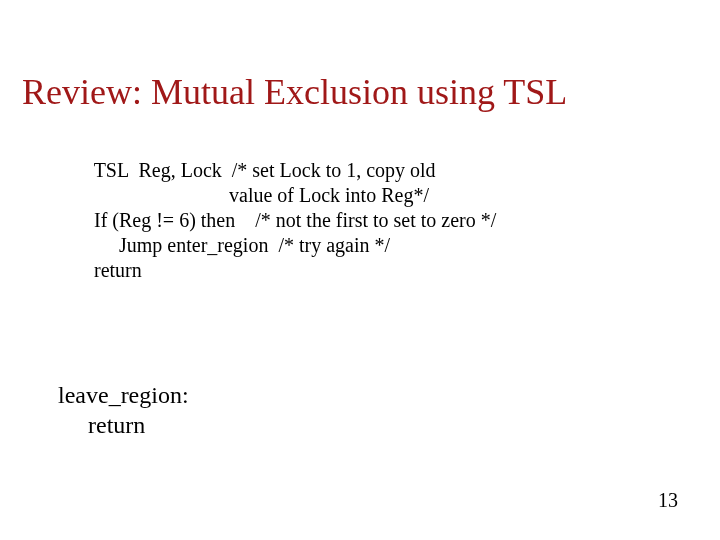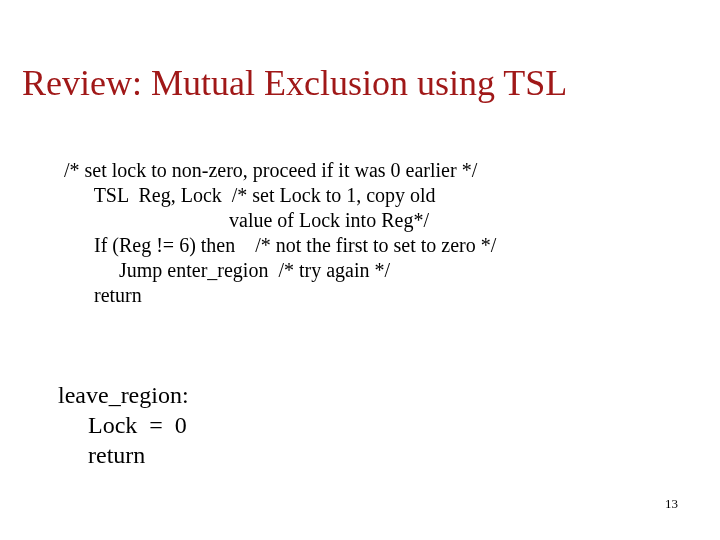--- a/index.html
+++ b/index.html
@@ -17,21 +17,21 @@
     height: 540px;
     position: relative;
     box-sizing: border-box;
   }
   .title {
     font-size: 36px;
     font-weight: normal;
     color: #a01818;
     position: absolute;
     left: 22px;
-    top: 62px;
+    top: 71px;
     white-space: nowrap;
   }
   .code-block-1 {
     position: absolute;
     left: 64px;
     top: 158px;
     font-size: 20px;
     line-height: 1.25;
     color: #000000;
   }
@@ -40,42 +40,40 @@
     left: 58px;
     top: 380px;
     font-size: 24px;
     line-height: 1.25;
     color: #000000;
   }
   .page-number {
     position: absolute;
     right: 42px;
     bottom: 28px;
-    font-size: 13px;
+    font-size: 20px;
     color: #000000;
   }
   .line { white-space: pre; }
 </style>
 </head>
 <body>
 
 <div class="slide">
 
   <div class="title">Review: Mutual Exclusion using TSL</div>
 
   <div class="code-block-1">
-    <div class="line">/* set lock to non-zero, proceed if it was 0 earlier */</div>
     <div class="line">      TSL  Reg, Lock  /* set Lock to 1, copy old</div>
     <div class="line">                                 value of Lock into Reg*/</div>
     <div class="line">      If (Reg != 6) then    /* not the first to set to zero */</div>
     <div class="line">           Jump enter_region  /* try again */</div>
     <div class="line">      return</div>
   </div>
 
   <div class="code-block-2">
     <div class="line">leave_region:</div>
-    <div class="line">     Lock  =  0</div>
     <div class="line">     return</div>
   </div>
 
   <div class="page-number">13</div>
 
 </div>
 
 </body></html>

